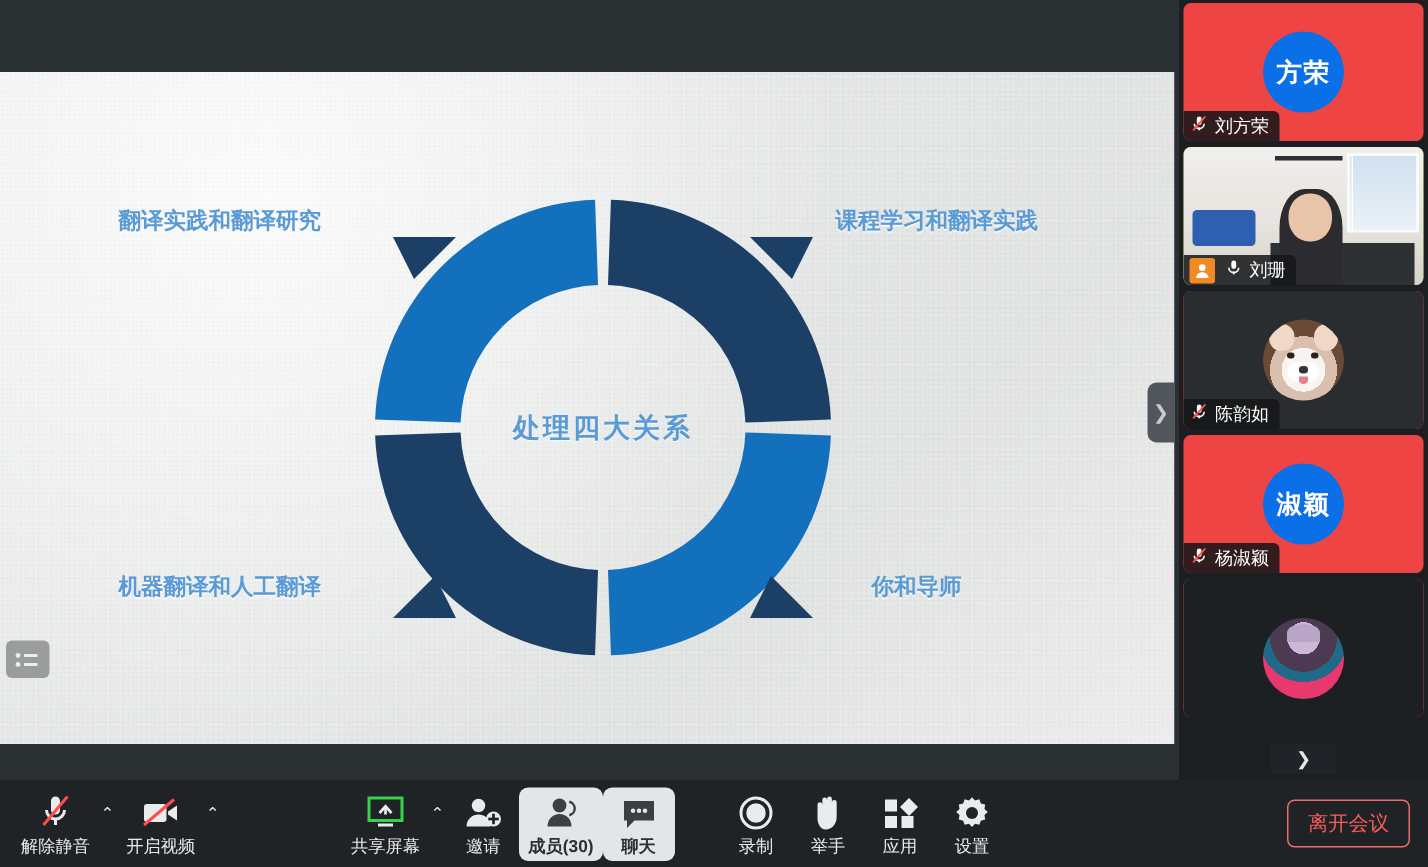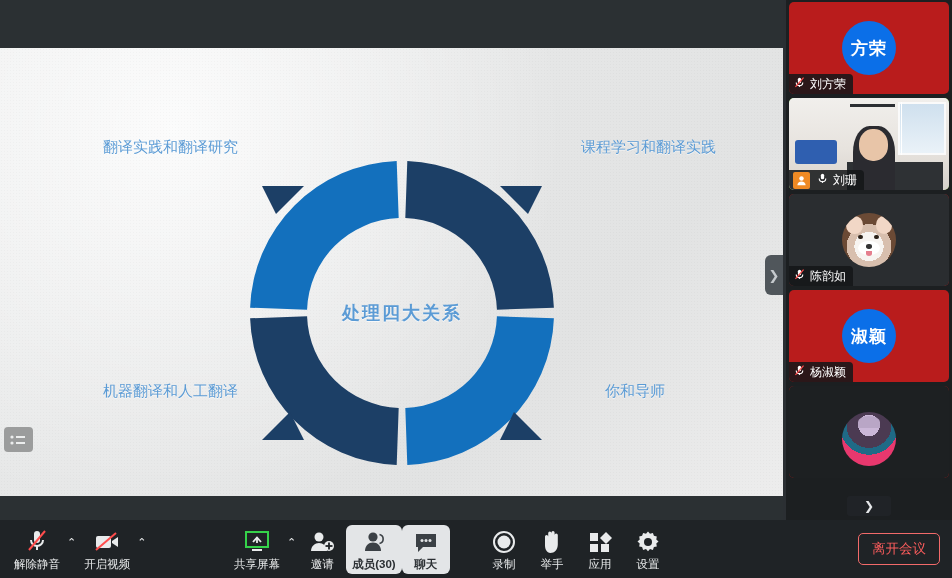--- a/index.html
+++ b/index.html
@@ -24,46 +24,46 @@
       radial-gradient(rgba(255,255,255,.6) .6px, transparent .7px);
     background-size:3px 3px, 4px 4px;
     background-position:0 0, 2px 1px;
   }
 
   .slide-title-wrap{ position:absolute; left:22px; top:18px; display:flex; align-items:center; gap:14px; }
   .node-logo{ width:46px; height:48px; }
   .slide-title{ font-size:26px; font-weight:bold; color:#5b9bd5; letter-spacing:1px;
      text-shadow:0 1px 0 rgba(255,255,255,.7); }
 
-  .corner-label{ position:absolute; font-size:15px; font-weight:normal; color:#5b9bd5;
-     text-shadow:0 1px 0 rgba(255,255,255,.6); white-space:nowrap;margin-left:24px; }
+  .corner-label{ position:absolute; font-size:15px; font-weight:bold; color:#5b9bd5;
+     text-shadow:0 1px 0 rgba(255,255,255,.6); white-space:nowrap; }
   .cl-tl{ left:79px; top:90px; }
   .cl-tr{ left:557px; top:90px; }
   .cl-bl{ left:79px; top:334px; }
   .cl-br{ left:581px; top:334px; }
 
-  #donut-wrap{ position:absolute; left:232px; top:104px; width:340px; height:322px;text-decoration:underline; }
+  #donut-wrap{ position:absolute; left:232px; top:76px; width:340px; height:322px;text-decoration:underline; }
   #donut-wrap svg{ display:block; }
   .center-text{ position:absolute; left:0; top:0; width:340px; height:322px;
      display:flex; align-items:center; justify-content:center;
      font-size:18px; font-weight:bold; color:#5b9bd5; letter-spacing:2px;
      text-shadow:0 1px 0 rgba(255,255,255,.7); pointer-events:none; }
 
   #slide-menu-btn{ position:absolute; left:4px; top:379px; width:29px; height:25px;
      background:#9b9c9c; border-radius:4px; display:flex; align-items:center; justify-content:center; }
 
   
   #panel-handle{ position:absolute; left:765px; top:255px; width:18px; height:40px;
      background:#50565b; border-radius:6px 0 0 6px; display:flex; align-items:center; justify-content:center;
      color:#c6cace; font-size:13px; cursor:pointer; z-index:5; }
 
   
   #rail{ position:absolute; left:786px; top:0; width:166px; height:520px; background:#1c1f21; overflow:hidden; }
   .tile{ position:relative; width:160px; height:92px; margin:2px 3px 4px 3px;
-     background:#b91c1c; border-radius:5px; overflow:hidden; }
+     background:#ef4444; border-radius:5px; overflow:hidden; }
   .tile.active{ outline:2px solid #35d24a; outline-offset:-2px;padding-left:48px; }
   .tile .avatar-circle{ position:absolute; left:50%; top:50%; transform:translate(-50%,-50%);
      width:54px; height:54px; border-radius:50%; background:#0b6fe8; color:#fff;
      display:flex; align-items:center; justify-content:center; font-size:17px; font-weight:bold; letter-spacing:1px;}
   .tile .nameplate{ position:absolute; left:0; bottom:0; height:20px; padding:0 7px 0 4px;
      background:rgba(20,22,24,.86); display:flex; align-items:center; gap:4px;
      color:#fff; font-size:12px; border-radius:0 4px 0 0; white-space:nowrap;}
   .mini-mic{ width:13px; height:13px; flex:0 0 13px; }
   .host-badge{ width:17px; height:17px; background:#f08a24; border-radius:2px; display:flex;
      align-items:center; justify-content:center; margin-right:2px; }

